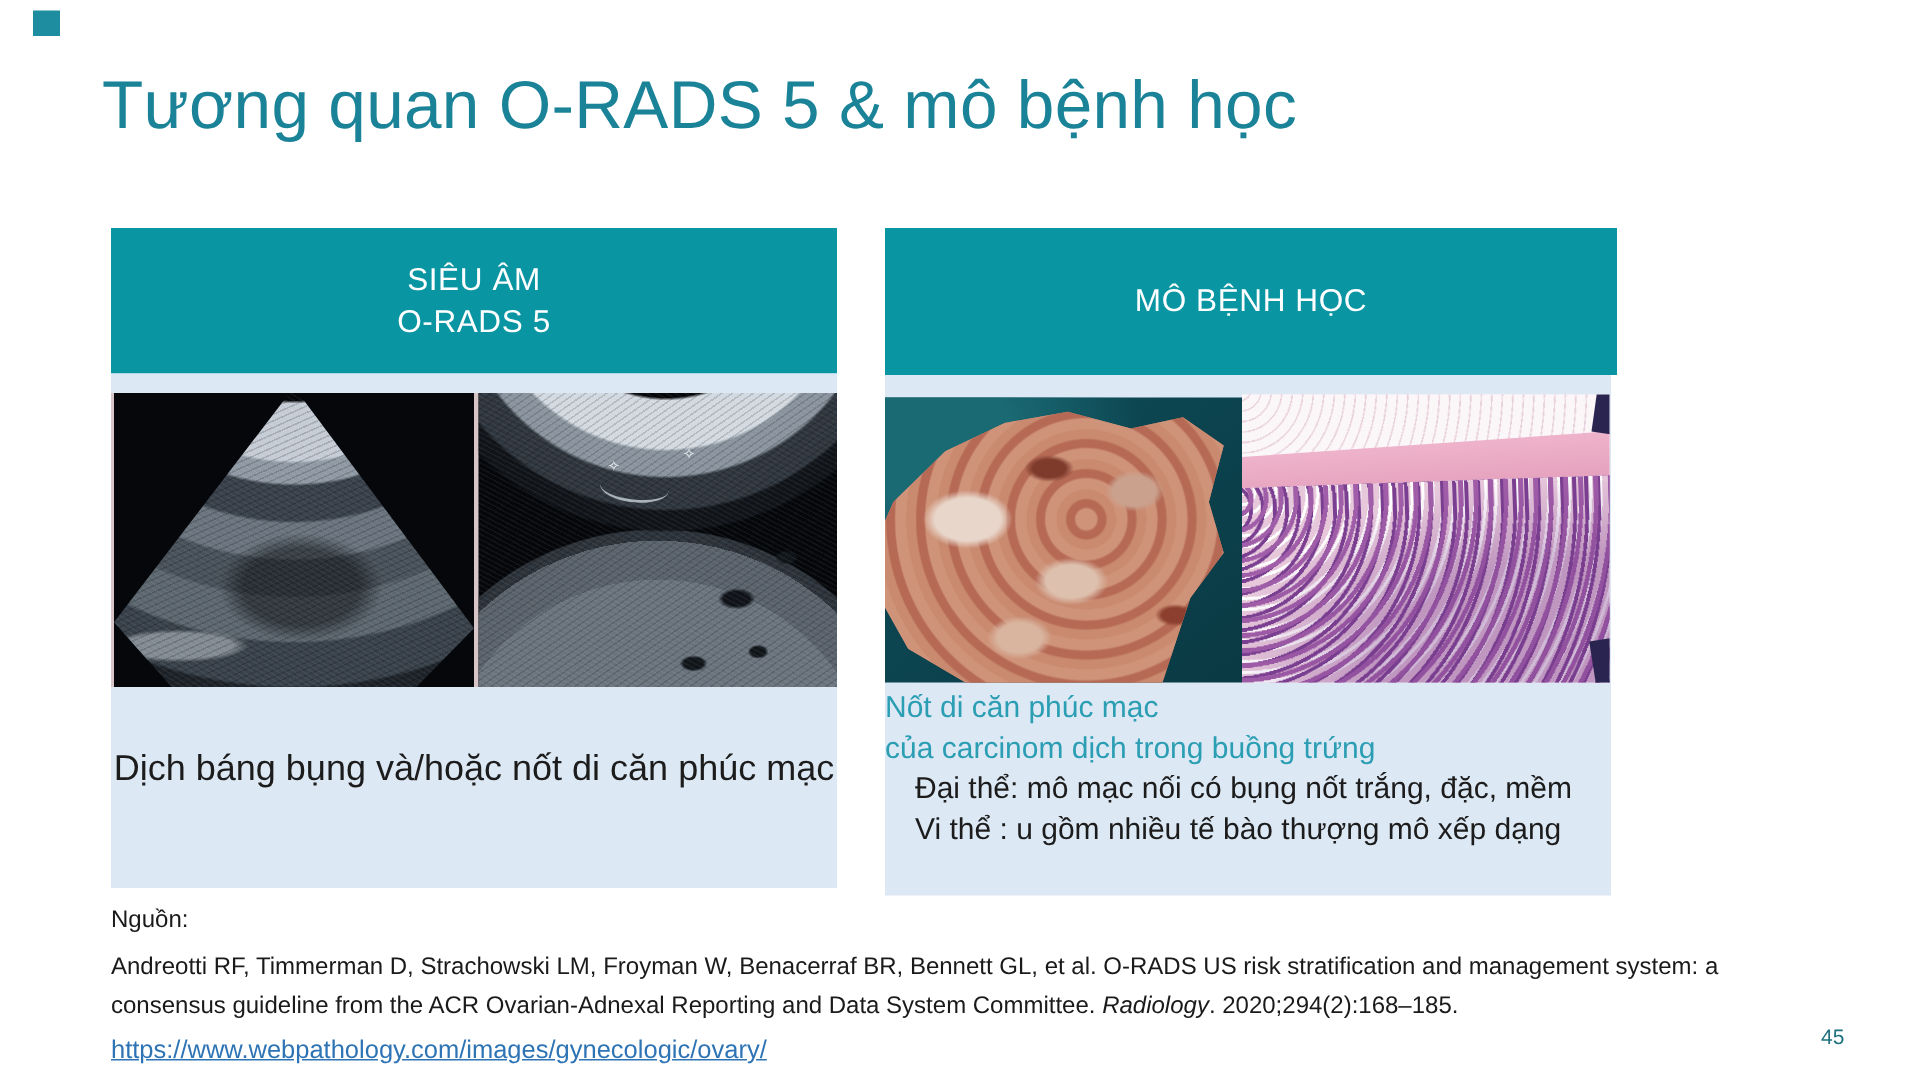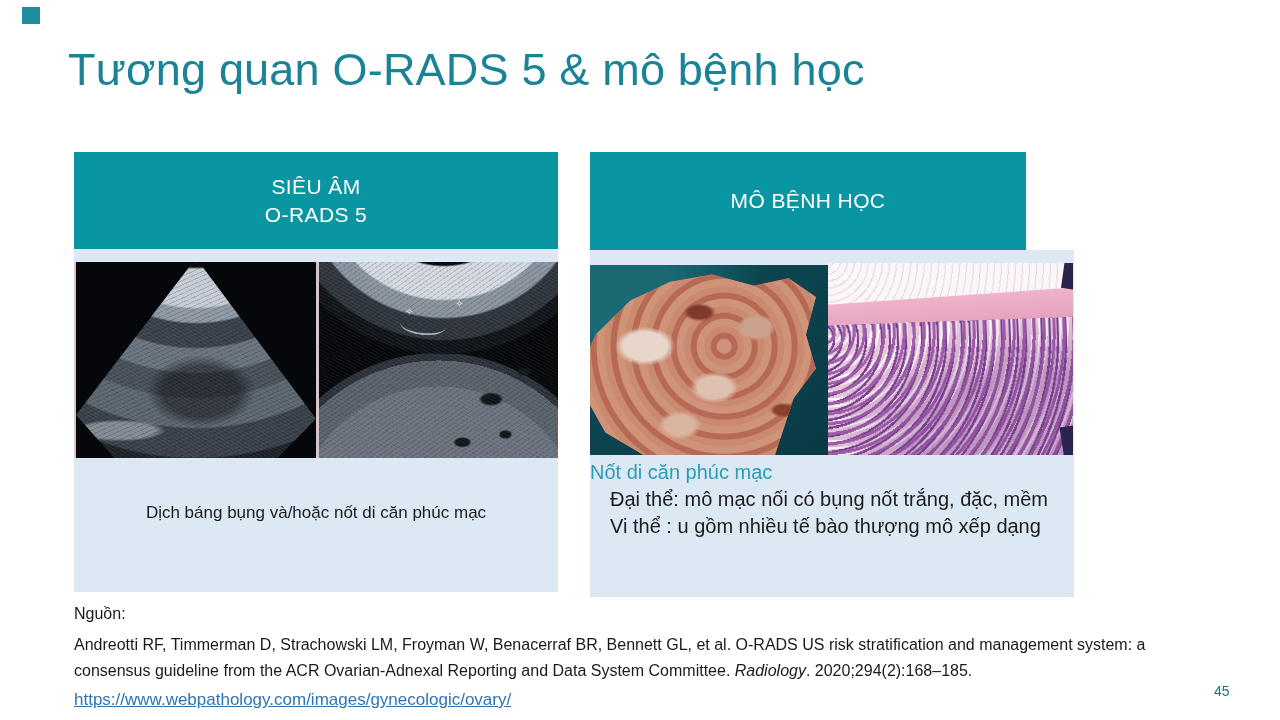--- a/index.html
+++ b/index.html
@@ -10,21 +10,21 @@
   
   .corner-square{position:absolute;left:22px;top:7px;width:18px;height:17px;background:#1d8d9f;}
   
   .slide-title{position:absolute;left:68px;top:44px;width:900px;
     font-size:45px;font-weight:500;color:#1b8398;letter-spacing:.2px;}
   
   .header-box{position:absolute;background:#0a95a3;color:#ffffff;
     display:flex;flex-direction:column;align-items:center;justify-content:center;
     font-size:21px;letter-spacing:.4px;line-height:28px;text-align:center;}
   .header-left{left:74px;top:152px;width:484px;height:97px;}
-  .header-right{left:590px;top:152px;width:436px;height:98px;}
+  .header-right{left:590px;top:152px;width:488px;height:98px;}
   
   .blue-panel{position:absolute;background:#dce8f4;}
   .panel-left{left:74px;top:249px;width:484px;height:343px;}
   .panel-right{left:590px;top:250px;width:484px;height:347px;}
   
   .us-strip{position:absolute;left:74px;top:262px;width:484px;height:196px;background:#d8c5c7;}
   .us-img{position:absolute;top:0;height:196px;background:#05070a;overflow:hidden;}
   .us-a{left:2px;width:240px;}
   .us-b{left:245px;width:239px;}
   .us-a .fan{position:absolute;inset:0;
@@ -50,21 +50,21 @@
         rgba(0,0,0,0) 0 88px,#d2d9e0 90px 122px,#8a949e 124px 140px,
         #2f363e 142px 162px,#11151a 164px 176px,rgba(0,0,0,0) 178px),
       radial-gradient(circle 180px at 50% 138%,#6b747e 0 146px,#5a636c 146px 172px,#2c333a 172px 179px,rgba(0,0,0,0) 180px);}
   .caliper{position:absolute;color:#e6ebf0;font-size:10px;line-height:10px;}
   .cal-1{left:36%;top:23%;}
   .cal-2{left:57%;top:19%;}
   .cal-arc{position:absolute;left:34%;top:27%;width:46px;height:18px;border-radius:50%;
     border-bottom:2px solid rgba(210,220,228,.75);transform:rotate(6deg);}
   
   .caption-left{position:absolute;left:74px;top:499px;width:484px;text-align:center;
-    font-size:17px;color:#1c1c1c;line-height:27px;}
+    font-size:24px;color:#1c1c1c;line-height:27px;}
   
   .gross-img{position:absolute;left:590px;top:265px;width:238px;height:190px;overflow:hidden;
     background:
       radial-gradient(ellipse at 12% 14%,#1a6a74 0 18%,rgba(0,0,0,0) 48%),
       linear-gradient(140deg,#0f4e59 0%,#0b414c 60%,#0a3a44 100%);}
   .gross-mass{position:absolute;left:-6%;top:3%;width:104%;height:99%;
     clip-path:polygon(0 58%,8% 34%,22% 16%,38% 6%,55% 2%,72% 8%,86% 4%,97% 14%,93% 34%,97% 52%,88% 68%,80% 100%,30% 100%,12% 86%);
     background:
       radial-gradient(ellipse 40px 26px at 28% 40%,#e8d6ca 0 55%,rgba(0,0,0,0) 75%),
       radial-gradient(ellipse 34px 22px at 56% 62%,#ddc0ae 0 50%,rgba(0,0,0,0) 72%),
@@ -141,20 +141,21 @@
   <div class="histo-img">
     <div class="histo-fat"></div>
     <div class="histo-stroma"></div>
     <div class="histo-glands"></div>
     <div class="histo-edge-top"></div>
     <div class="histo-edge-bottom"></div>
   </div>
 
   <div class="caption-right">
     <div class="cap-teal">Nốt di căn phúc mạc</div>
+    <div class="cap-teal">của carcinom dịch trong buồng trứng</div>
     <div class="cap-black">Đại thể: mô mạc nối có bụng nốt trắng, đặc, mềm</div>
     <div class="cap-black">Vi thể : u gồm nhiều tế bào thượng mô xếp dạng</div>
   </div>
 
   <div class="source-label">Nguồn:</div>
 
   <p class="citation"><span>Andreotti RF, Timmerman D, Strachowski LM, Froyman W, Benacerraf BR, Bennett GL, et al. O-RADS US risk stratification and management system: a</span><br><span>consensus guideline from the ACR Ovarian-Adnexal Reporting and Data System Committee. </span><i>Radiology</i><span>. 2020;294(2):168–185.</span></p>
 
   <a class="source-link" href="#">https://www.webpathology.com/images/gynecologic/ovary/</a>
 

